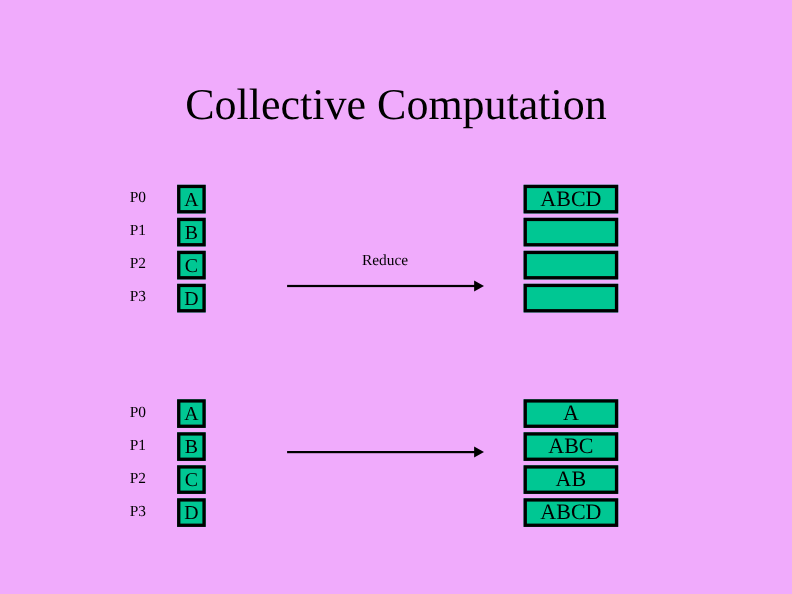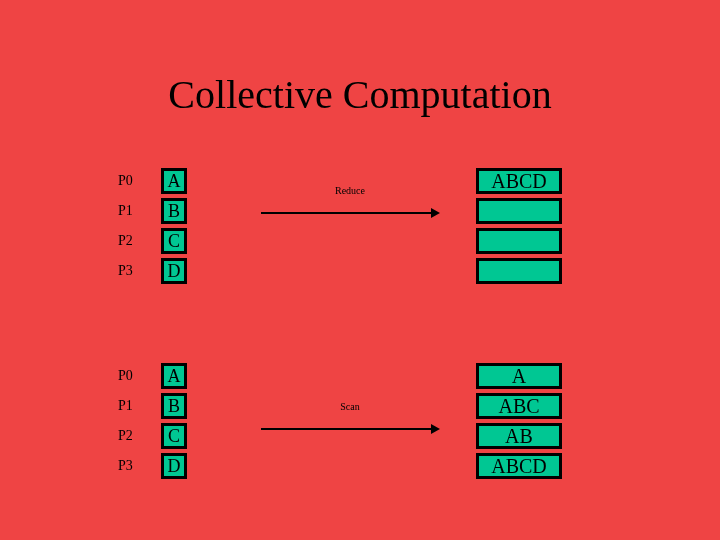--- a/index.html
+++ b/index.html
@@ -15,21 +15,21 @@
     overflow: hidden;
     font-family: "Liberation Serif", "DejaVu Serif", serif;
     color: #000000;
   }
 
   #slide {
     position: absolute;
     left: 0; top: 0;
     width: 720px;
     height: 540px;
-    background: #ef4444;
+    background: #f0abfc;
   }
 
   
   .slide-title {
     position: absolute;
     left: 0;
     top: 72px;
     width: 720px;
     text-align: center;
     font-family: "Liberation Serif", "DejaVu Serif", serif;
@@ -110,24 +110,25 @@
     position: absolute;
     left: 255px;
     width: 190px;
   }
   #op-reduce { top: 14px; }
   #op-scan   { top: 35px; }
 
   .op-label {
     text-align: center;
     font-family: "Liberation Serif", "DejaVu Serif", serif;
-    font-size: 10px;
+    font-size: 14px;
     line-height: 18px;
     color: #000000;
     white-space: nowrap;
+    margin-top: 47px;
   }
   .op-arrow {
     position: relative;
     margin-top: 8px;
     height: 9px;
     width: 180px;
     margin-left: 6px;
   }
   .op-arrow .shaft {
     position: absolute;
@@ -197,21 +198,20 @@
     </div>
 
     <div class="input-col">
       <div class="cell">A</div>
       <div class="cell">B</div>
       <div class="cell">C</div>
       <div class="cell">D</div>
     </div>
 
     <div class="op" id="op-scan">
-      <div class="op-label">Scan</div>
       <div class="op-arrow">
         <div class="shaft"></div>
         <div class="head"></div>
       </div>
     </div>
 
     <div class="out-col">
       <div class="cell">A</div>
       <div class="cell">ABC</div>
       <div class="cell">AB</div>

